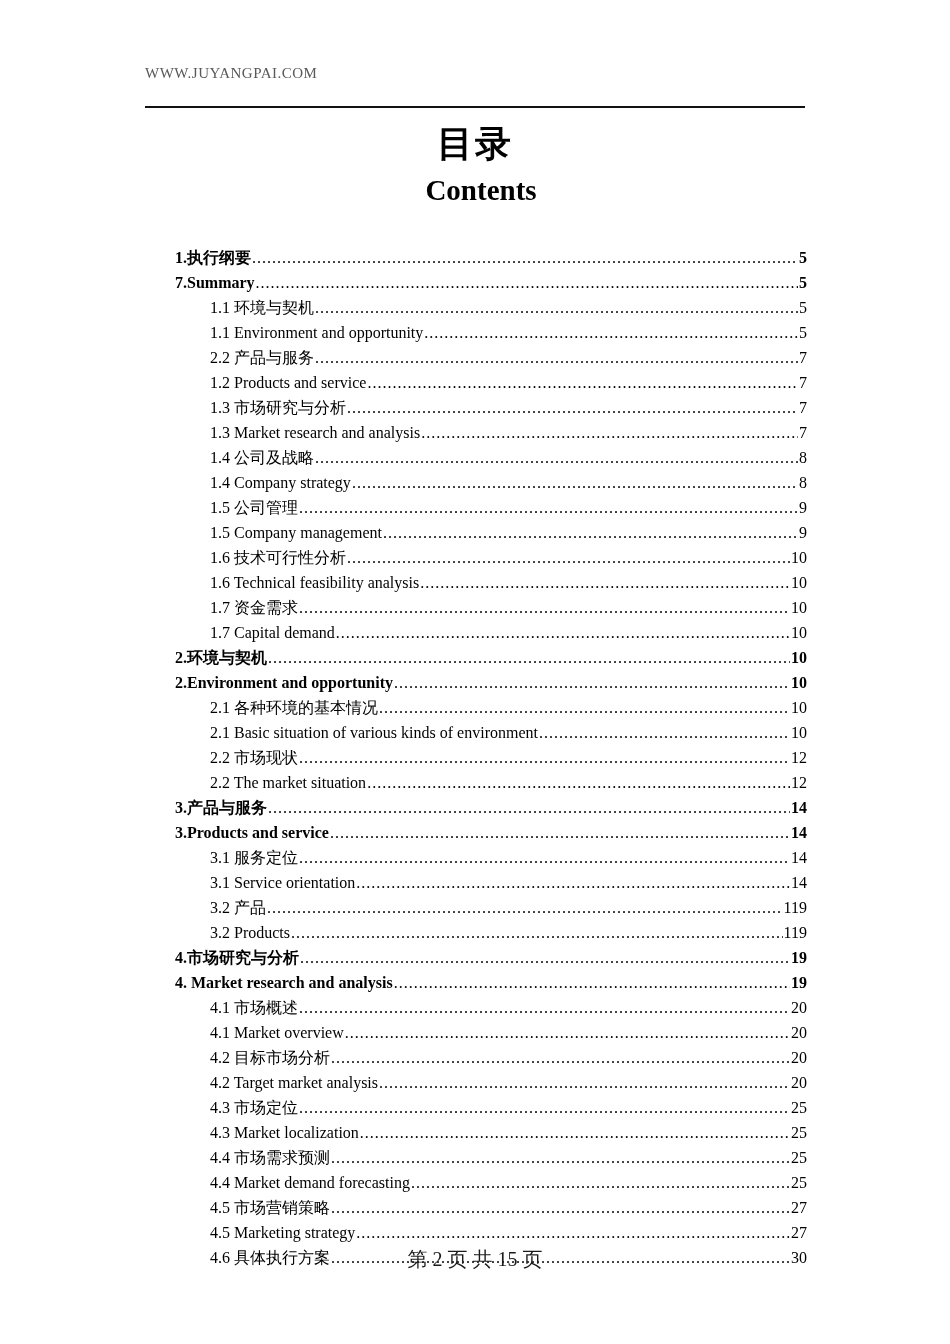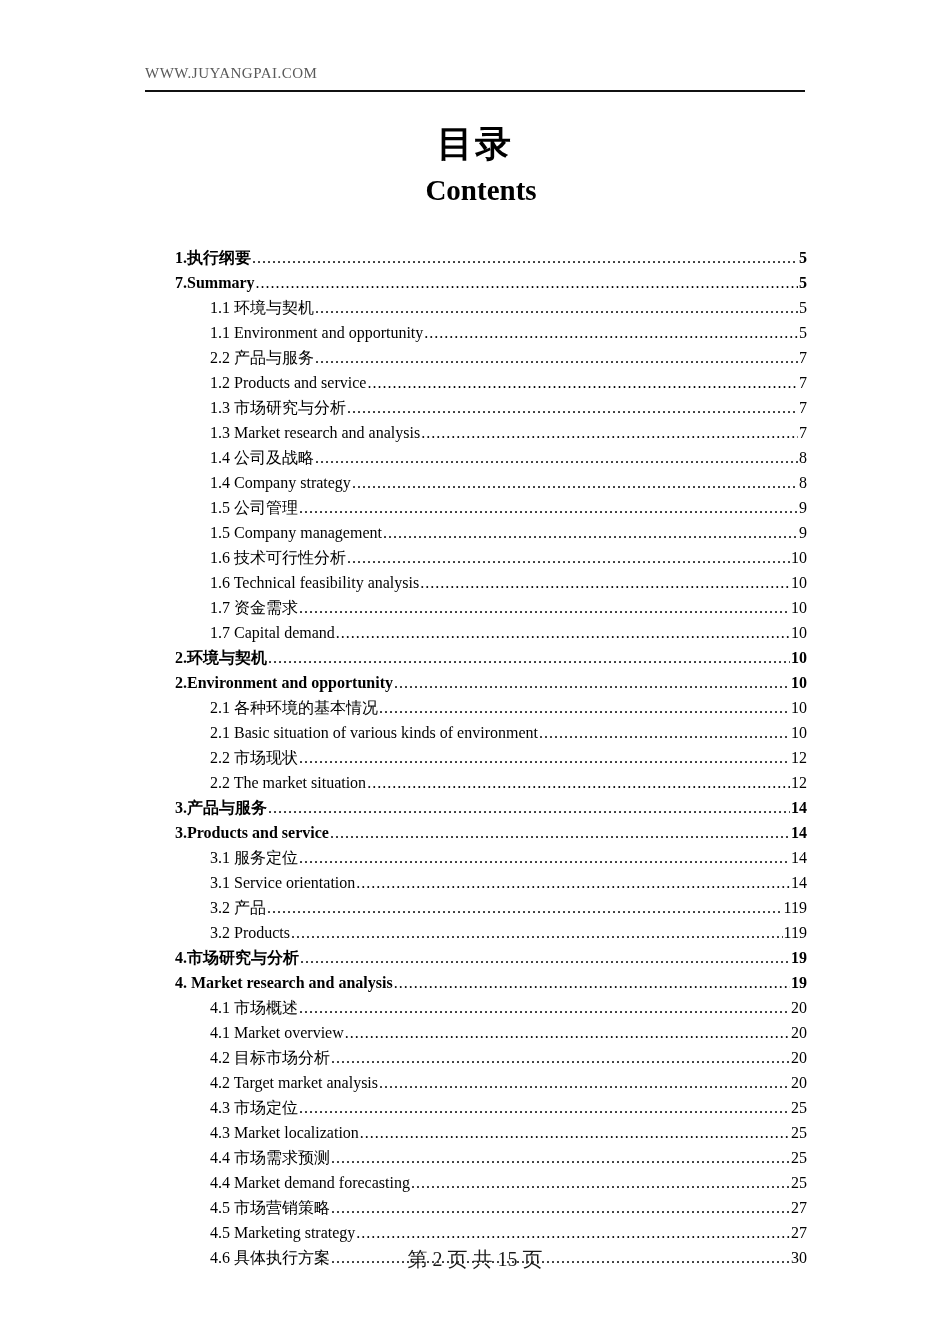--- a/index.html
+++ b/index.html
@@ -13,21 +13,21 @@
     margin: 0 auto;
     color: #000;
     overflow: hidden;
   }
   .header {
     position: absolute;
     top: 64px;
     left: 145px;
     right: 145px;
     border-bottom: 2px solid #111111;
-    padding-bottom: 8px;
+    padding-bottom: 24px;
   }
   .site {
     font-size: 15px;
     color: #595959;
     letter-spacing: 0.5px;
     font-family: "Liberation Serif", serif;
   }
   .doc-title {
     position: absolute;
     top: 120px;

